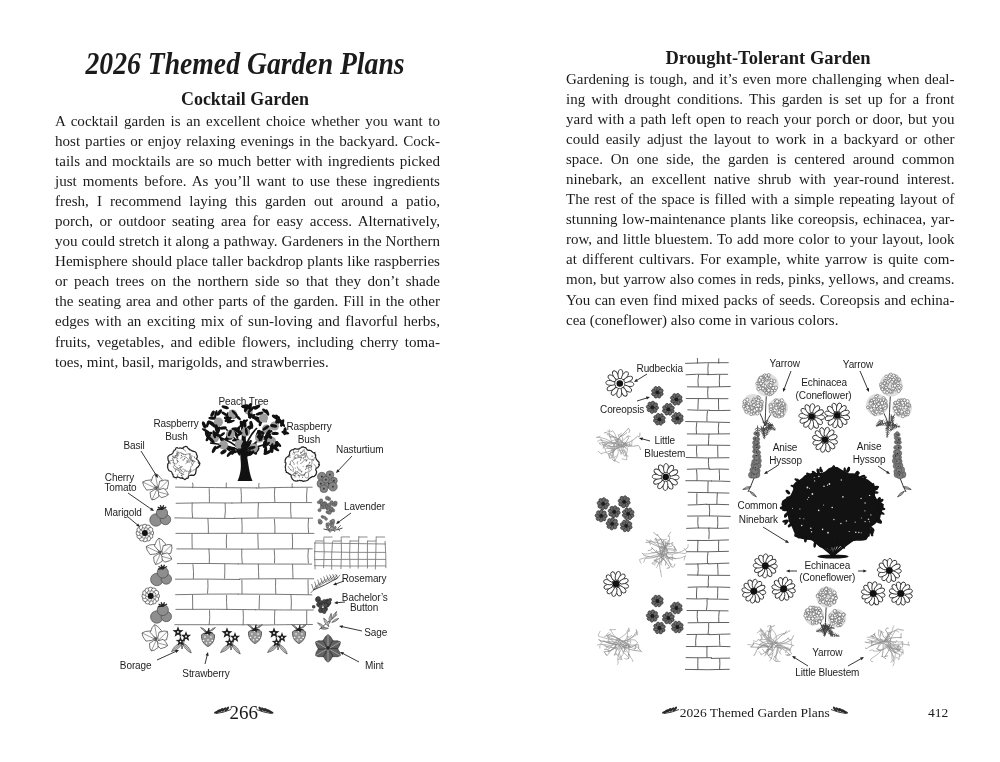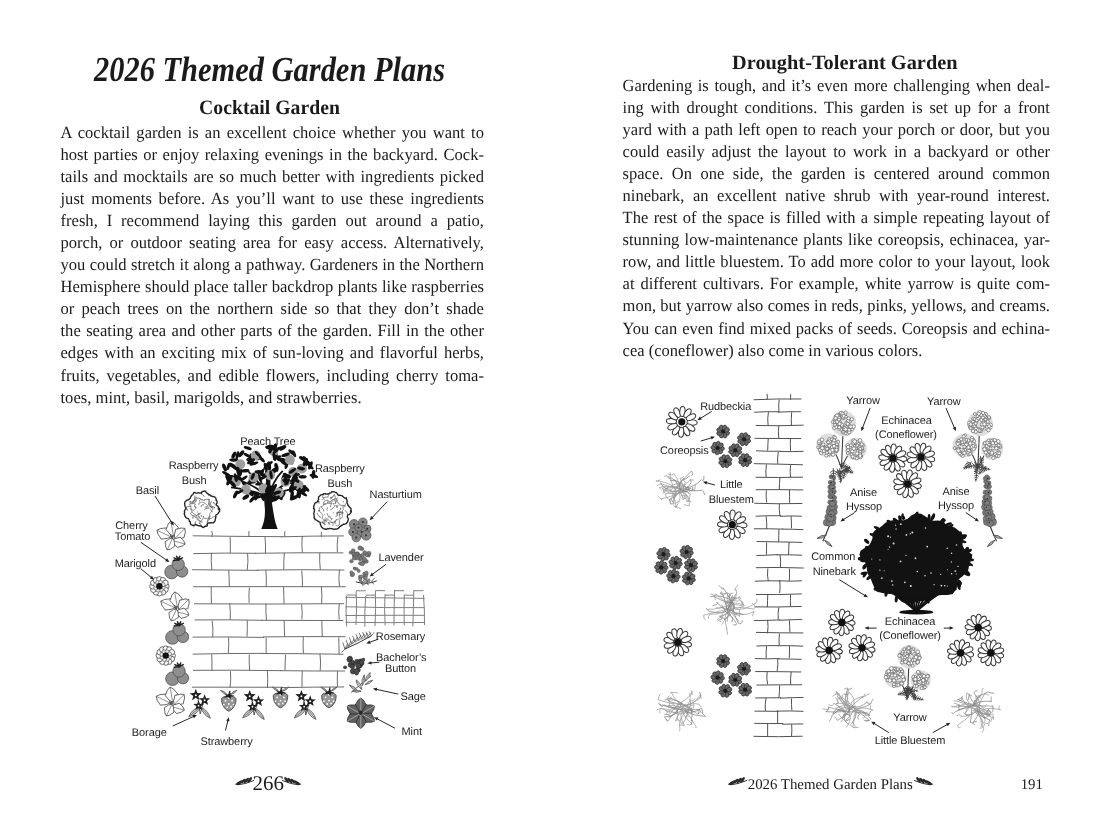--- a/index.html
+++ b/index.html
@@ -36,21 +36,21 @@
       <div style="height:20.1px;text-align:justify;text-align-last:justify;white-space:normal;">The rest of the space is filled with a simple repeating layout of</div>
       <div style="height:20.1px;text-align:justify;text-align-last:justify;white-space:normal;">stunning low-maintenance plants like coreopsis, echinacea, yar-</div>
       <div style="height:20.1px;text-align:justify;text-align-last:justify;white-space:normal;">row, and little bluestem. To add more color to your layout, look</div>
       <div style="height:20.1px;text-align:justify;text-align-last:justify;white-space:normal;">at different cultivars. For example, white yarrow is quite com-</div>
       <div style="height:20.1px;text-align:justify;text-align-last:justify;white-space:normal;">mon, but yarrow also comes in reds, pinks, yellows, and creams.</div>
       <div style="height:20.1px;text-align:justify;text-align-last:justify;white-space:normal;">You can even find mixed packs of seeds. Coreopsis and echina-</div>
       <div style="height:20.1px;white-space:normal;">cea (coneflower) also come in various colors.</div>
     </div>
 <div class="c" style="left:243.8px;top:705.5px;font-size:19px;line-height:13.5px;">266</div>
 <div class="c" style="left:754.8px;top:705.5px;font-size:13.5px;line-height:13.5px;">2026 Themed Garden Plans</div>
-<div class="c" style="left:938px;top:705.5px;font-size:13.5px;line-height:13.5px;">191</div>
+<div class="c" style="left:938px;top:705.5px;font-size:13.5px;line-height:13.5px;">412</div>
 <svg width="1000" height="762" viewBox="0 0 1000 762" style="position:absolute;left:0;top:0">
       <path d="M175.2,487.1 Q215.2,487.7 256.8,487.9" stroke="#606060" stroke-width="0.85" fill="none" opacity="1.0"></path>
       <path d="M255.8,488 Q284,487.2 312.6,487.2" stroke="#606060" stroke-width="0.85" fill="none" opacity="1.0"></path>
       <path d="M175.7,503.3 Q204.2,502.5 232.4,503" stroke="#606060" stroke-width="0.85" fill="none" opacity="1.0"></path>
       <path d="M231.4,503 Q271.9,502.3 312.1,502.6" stroke="#606060" stroke-width="0.85" fill="none" opacity="1.0"></path>
       <path d="M174.4,517.9 Q203.9,518.3 234.8,518.5" stroke="#606060" stroke-width="0.85" fill="none" opacity="1.0"></path>
       <path d="M233.8,518.3 Q272.6,517.6 313.1,518.2" stroke="#606060" stroke-width="0.85" fill="none" opacity="1.0"></path>
       <path d="M175.5,533.4 Q245.8,533.2 314.3,533.4" stroke="#606060" stroke-width="0.85" fill="none" opacity="1.0"></path>
       <path d="M176.4,548.9 Q244.6,549.4 312.7,548.8" stroke="#606060" stroke-width="0.85" fill="none" opacity="1.0"></path>
       <path d="M176.9,563.6 Q208.3,563.2 238.7,563.9" stroke="#606060" stroke-width="0.85" fill="none" opacity="1.0"></path>

